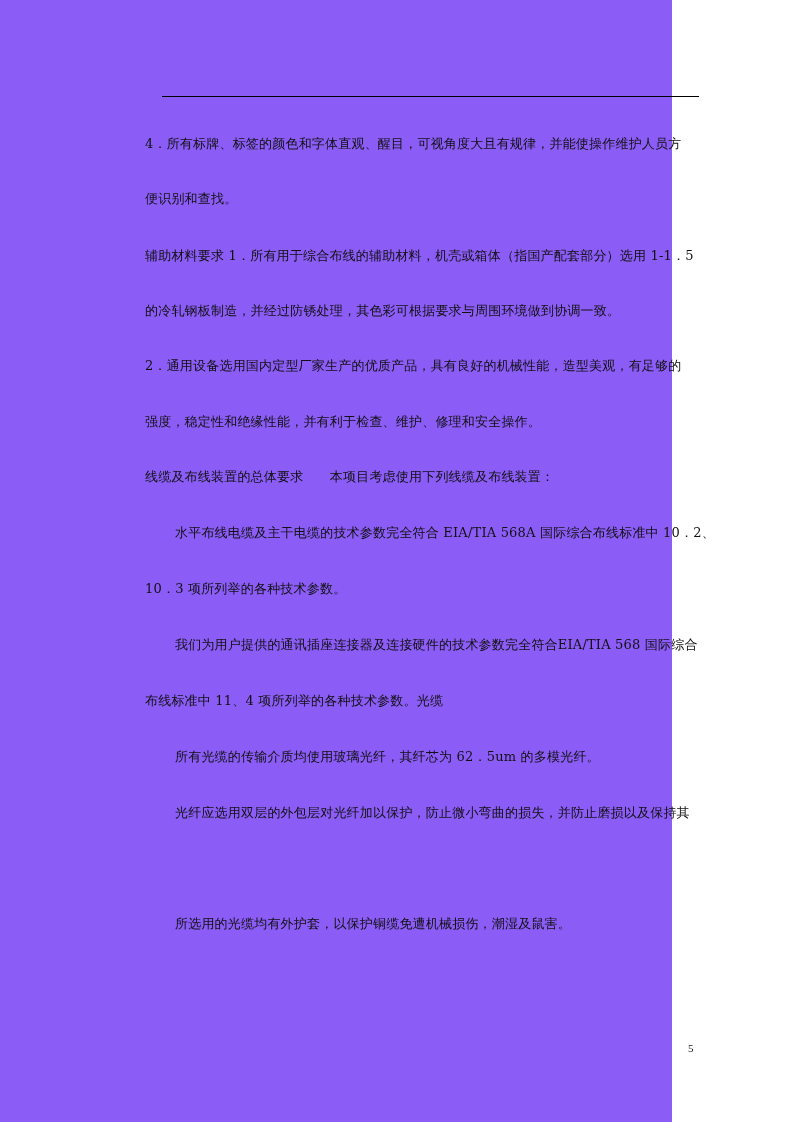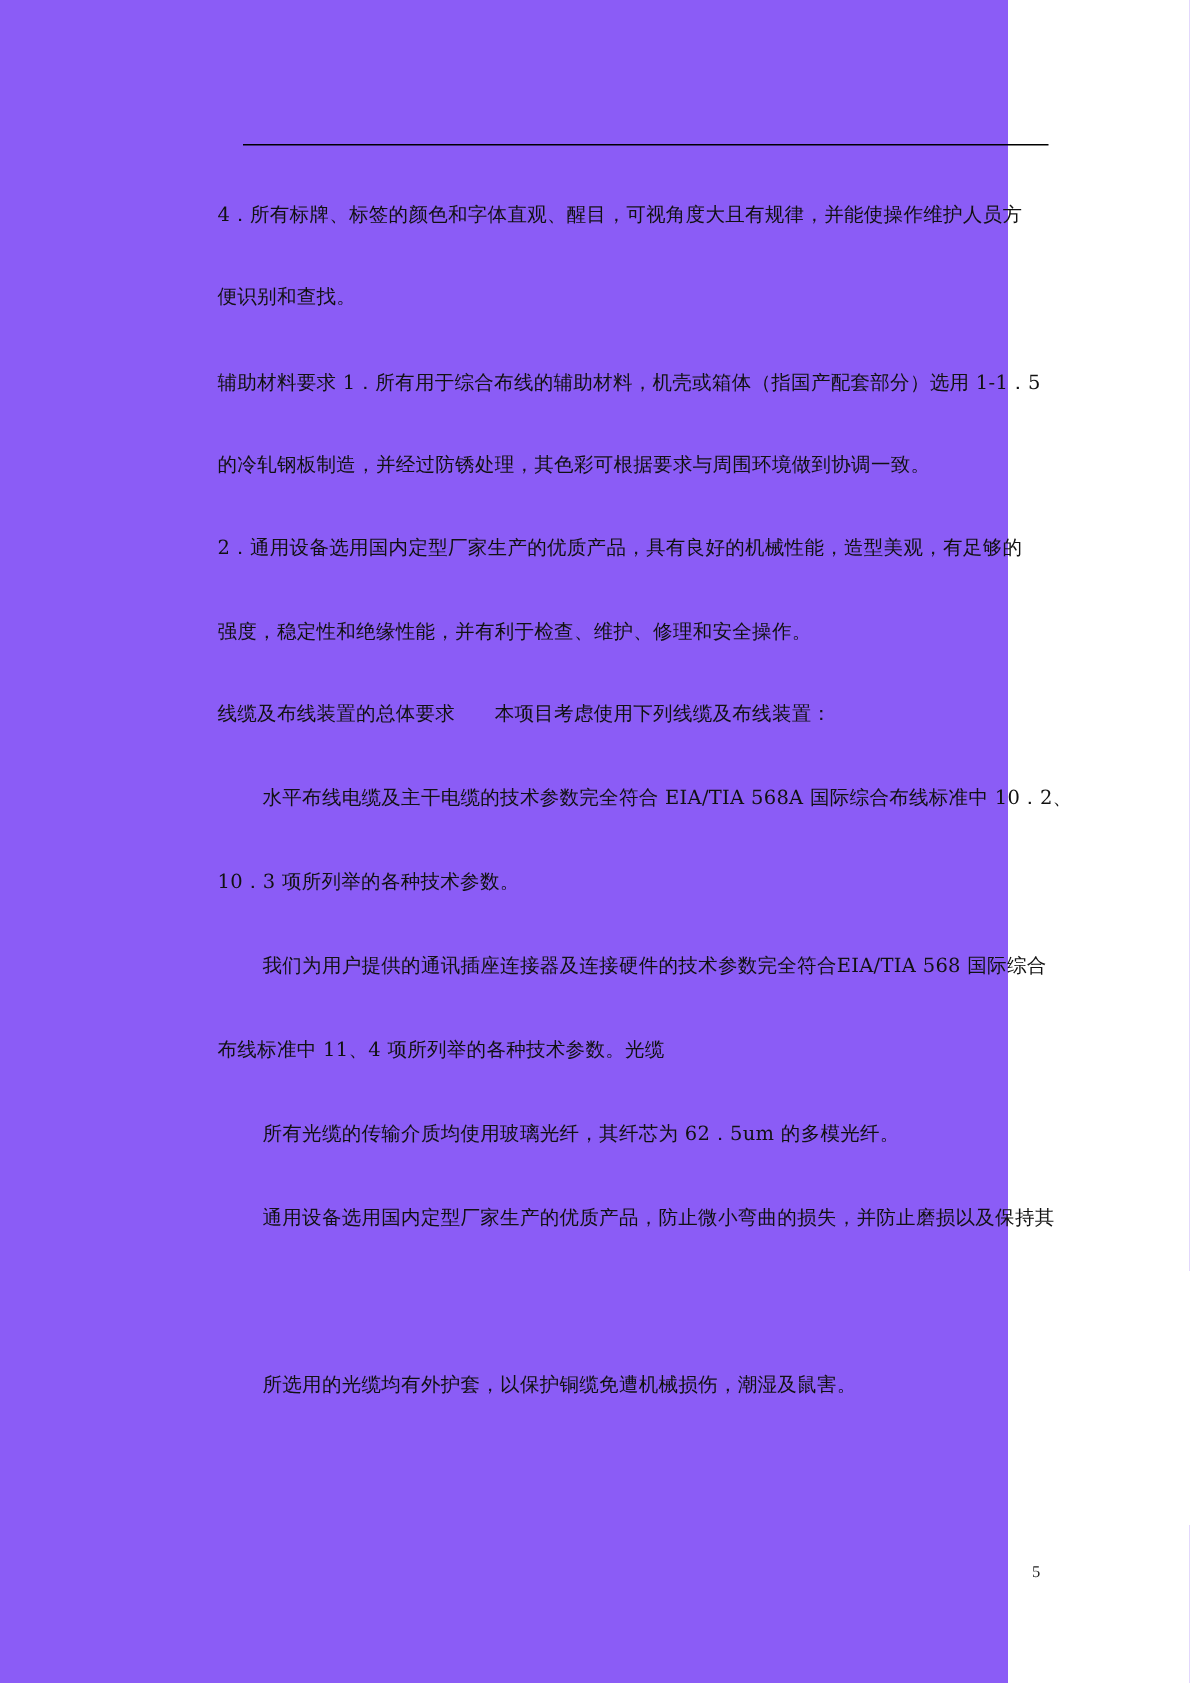--- a/index.html
+++ b/index.html
@@ -38,17 +38,17 @@
   <div class="line" style="top:247px">辅助材料要求 1．所有用于综合布线的辅助材料，机壳或箱体（指国产配套部分）选用 1-1．5</div>
   <div class="line" style="top:302px">的冷轧钢板制造，并经过防锈处理，其色彩可根据要求与周围环境做到协调一致。</div>
   <div class="line" style="top:357px">2．通用设备选用国内定型厂家生产的优质产品，具有良好的机械性能，造型美观，有足够的</div>
   <div class="line" style="top:468px">线缆及布线装置的总体要求　　本项目考虑使用下列线缆及布线装置：</div>
   <div class="line" style="top:413px">强度，稳定性和绝缘性能，并有利于检查、维护、修理和安全操作。</div>
   <div class="line indent" style="top:524px">水平布线电缆及主干电缆的技术参数完全符合 EIA/TIA 568A 国际综合布线标准中 10．2、</div>
   <div class="line" style="top:580px">10．3 项所列举的各种技术参数。</div>
   <div class="line indent" style="top:636px">我们为用户提供的通讯插座连接器及连接硬件的技术参数完全符合EIA/TIA 568 国际综合</div>
   <div class="line" style="top:692px">布线标准中 11、4 项所列举的各种技术参数。光缆</div>
   <div class="line indent" style="top:748px">所有光缆的传输介质均使用玻璃光纤，其纤芯为 62．5um 的多模光纤。</div>
-  <div class="line indent" style="top:804px">通用设备选用国内定型厂家生产的优质产品，防止微小弯曲的损失，并防止磨损以及保持其</div>
+  <div class="line indent" style="top:804px">光纤应选用双层的外包层对光纤加以保护，防止微小弯曲的损失，并防止磨损以及保持其</div>
   <div class="line indent" style="top:915px">所选用的光缆均有外护套，以保护铜缆免遭机械损伤，潮湿及鼠害。</div>
 
   <div class="page-number">5</div>
 </div>
 
 </body></html>

